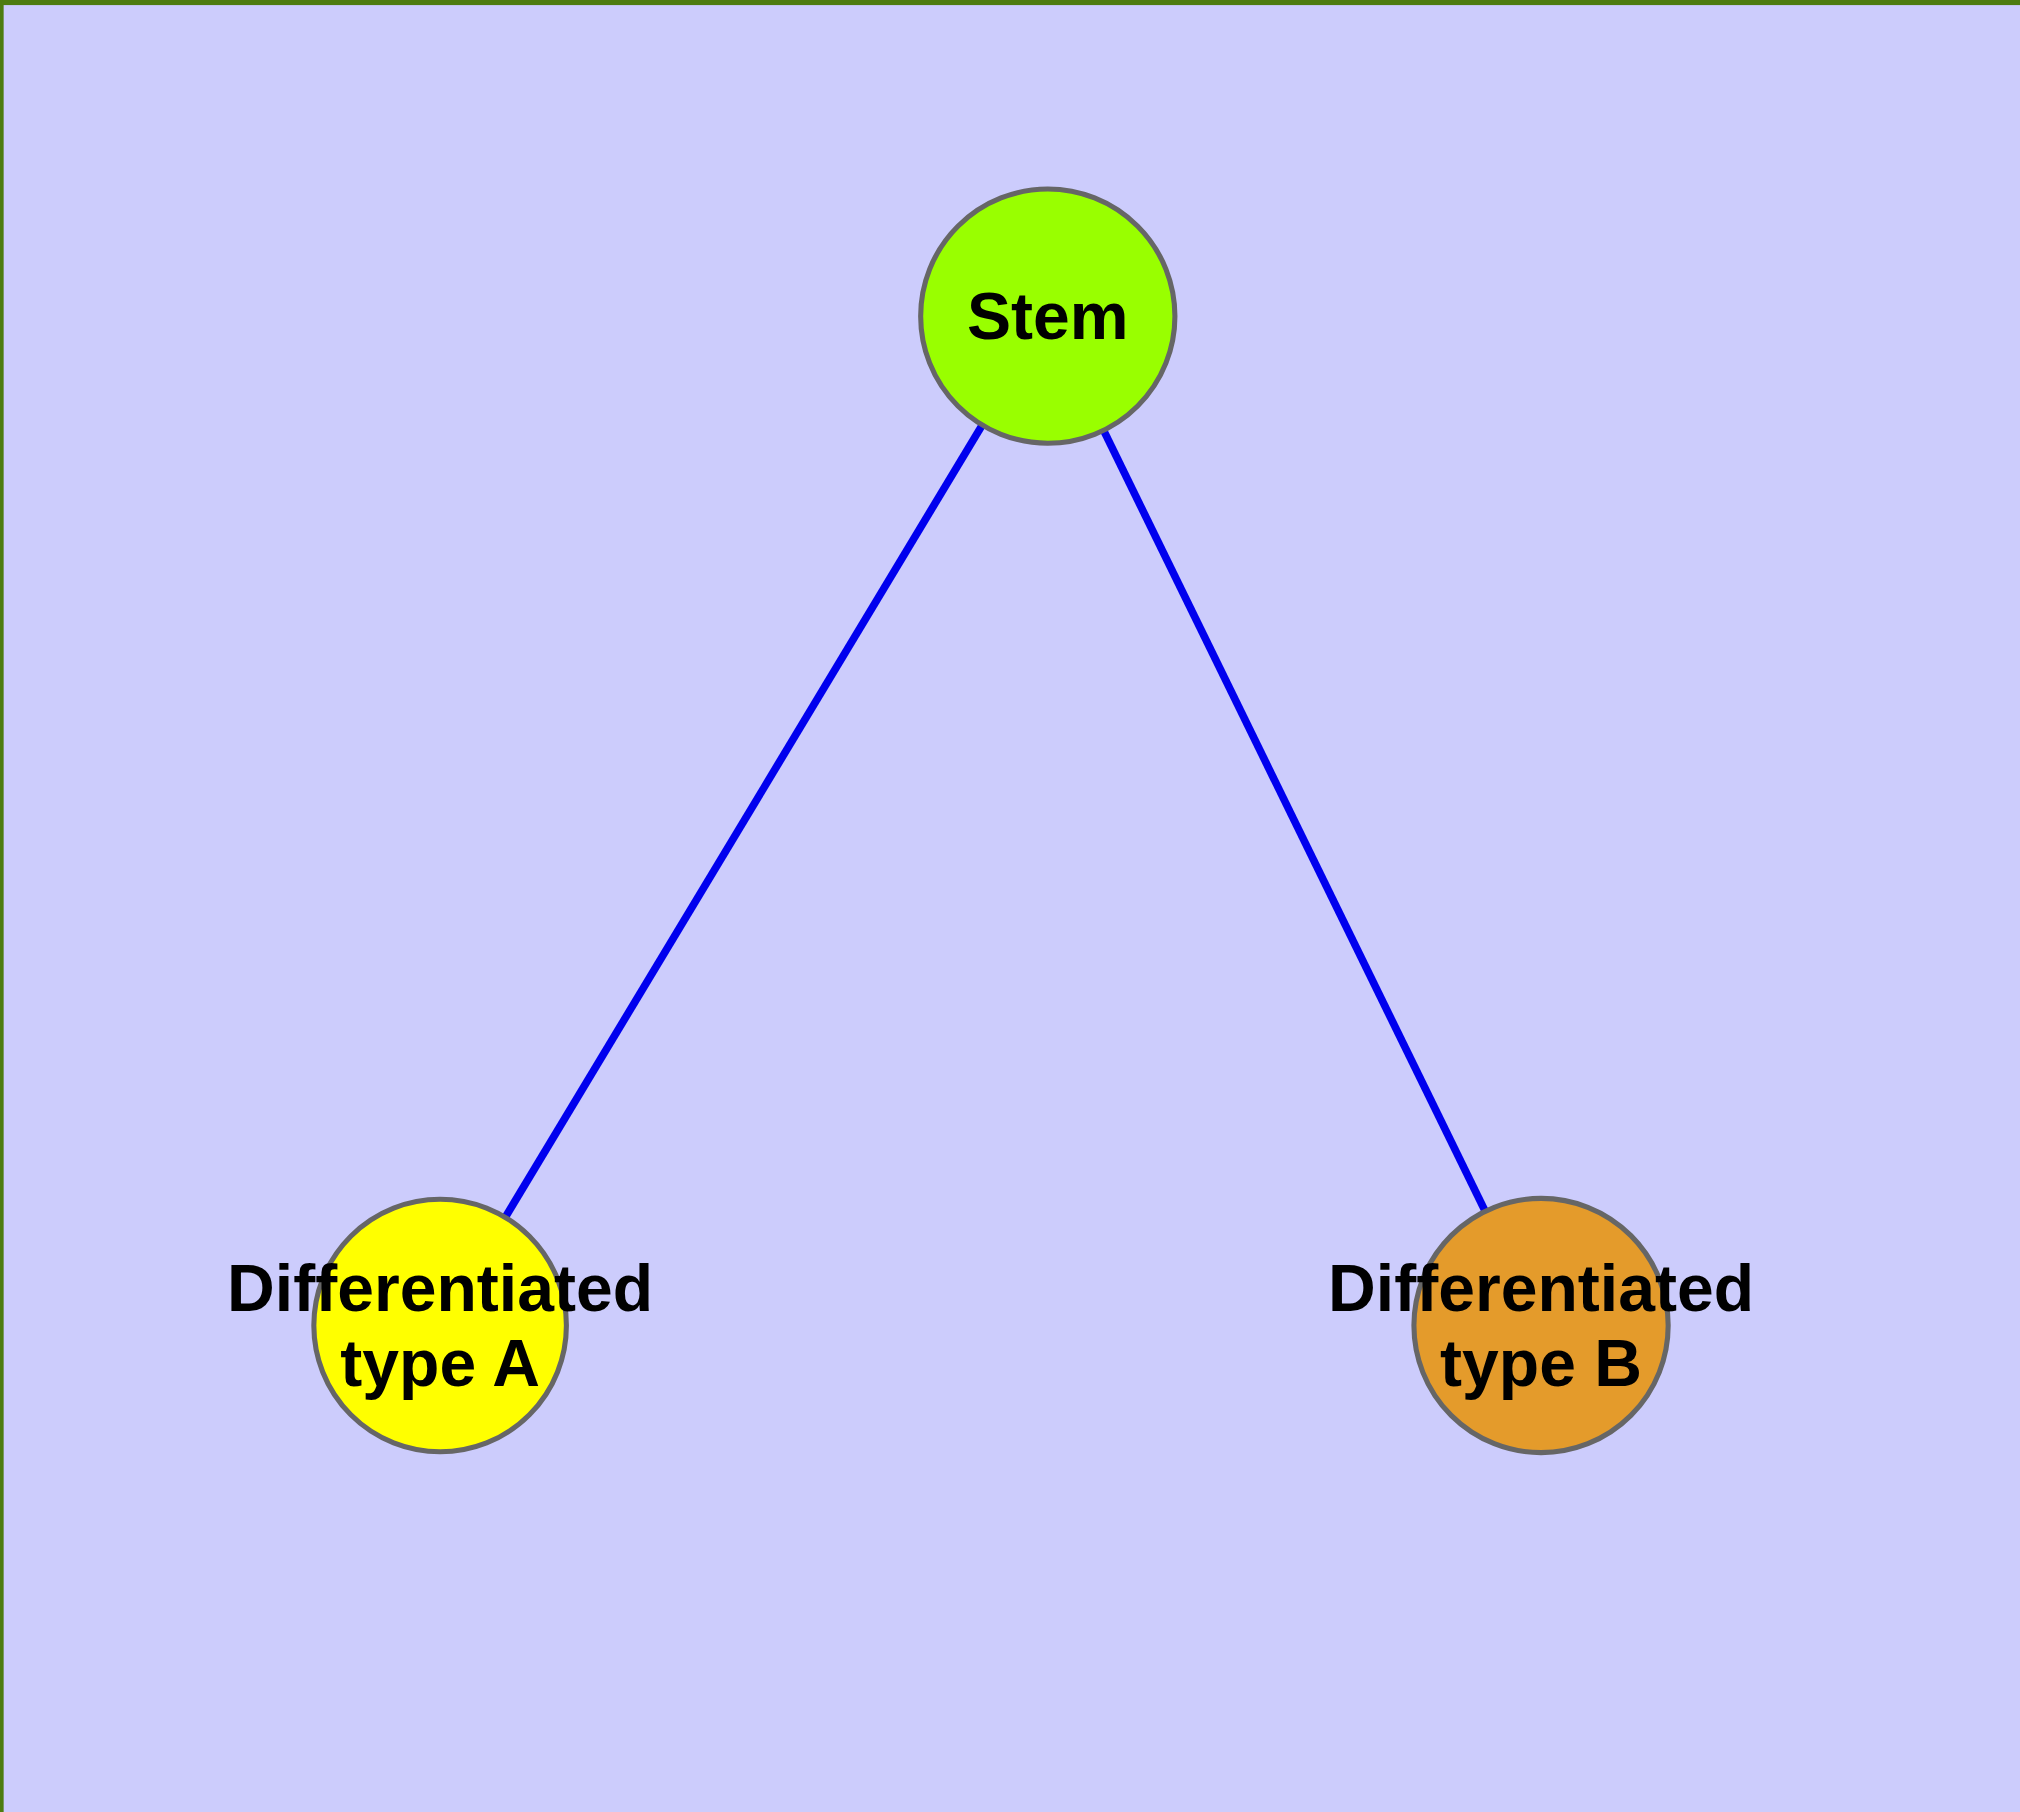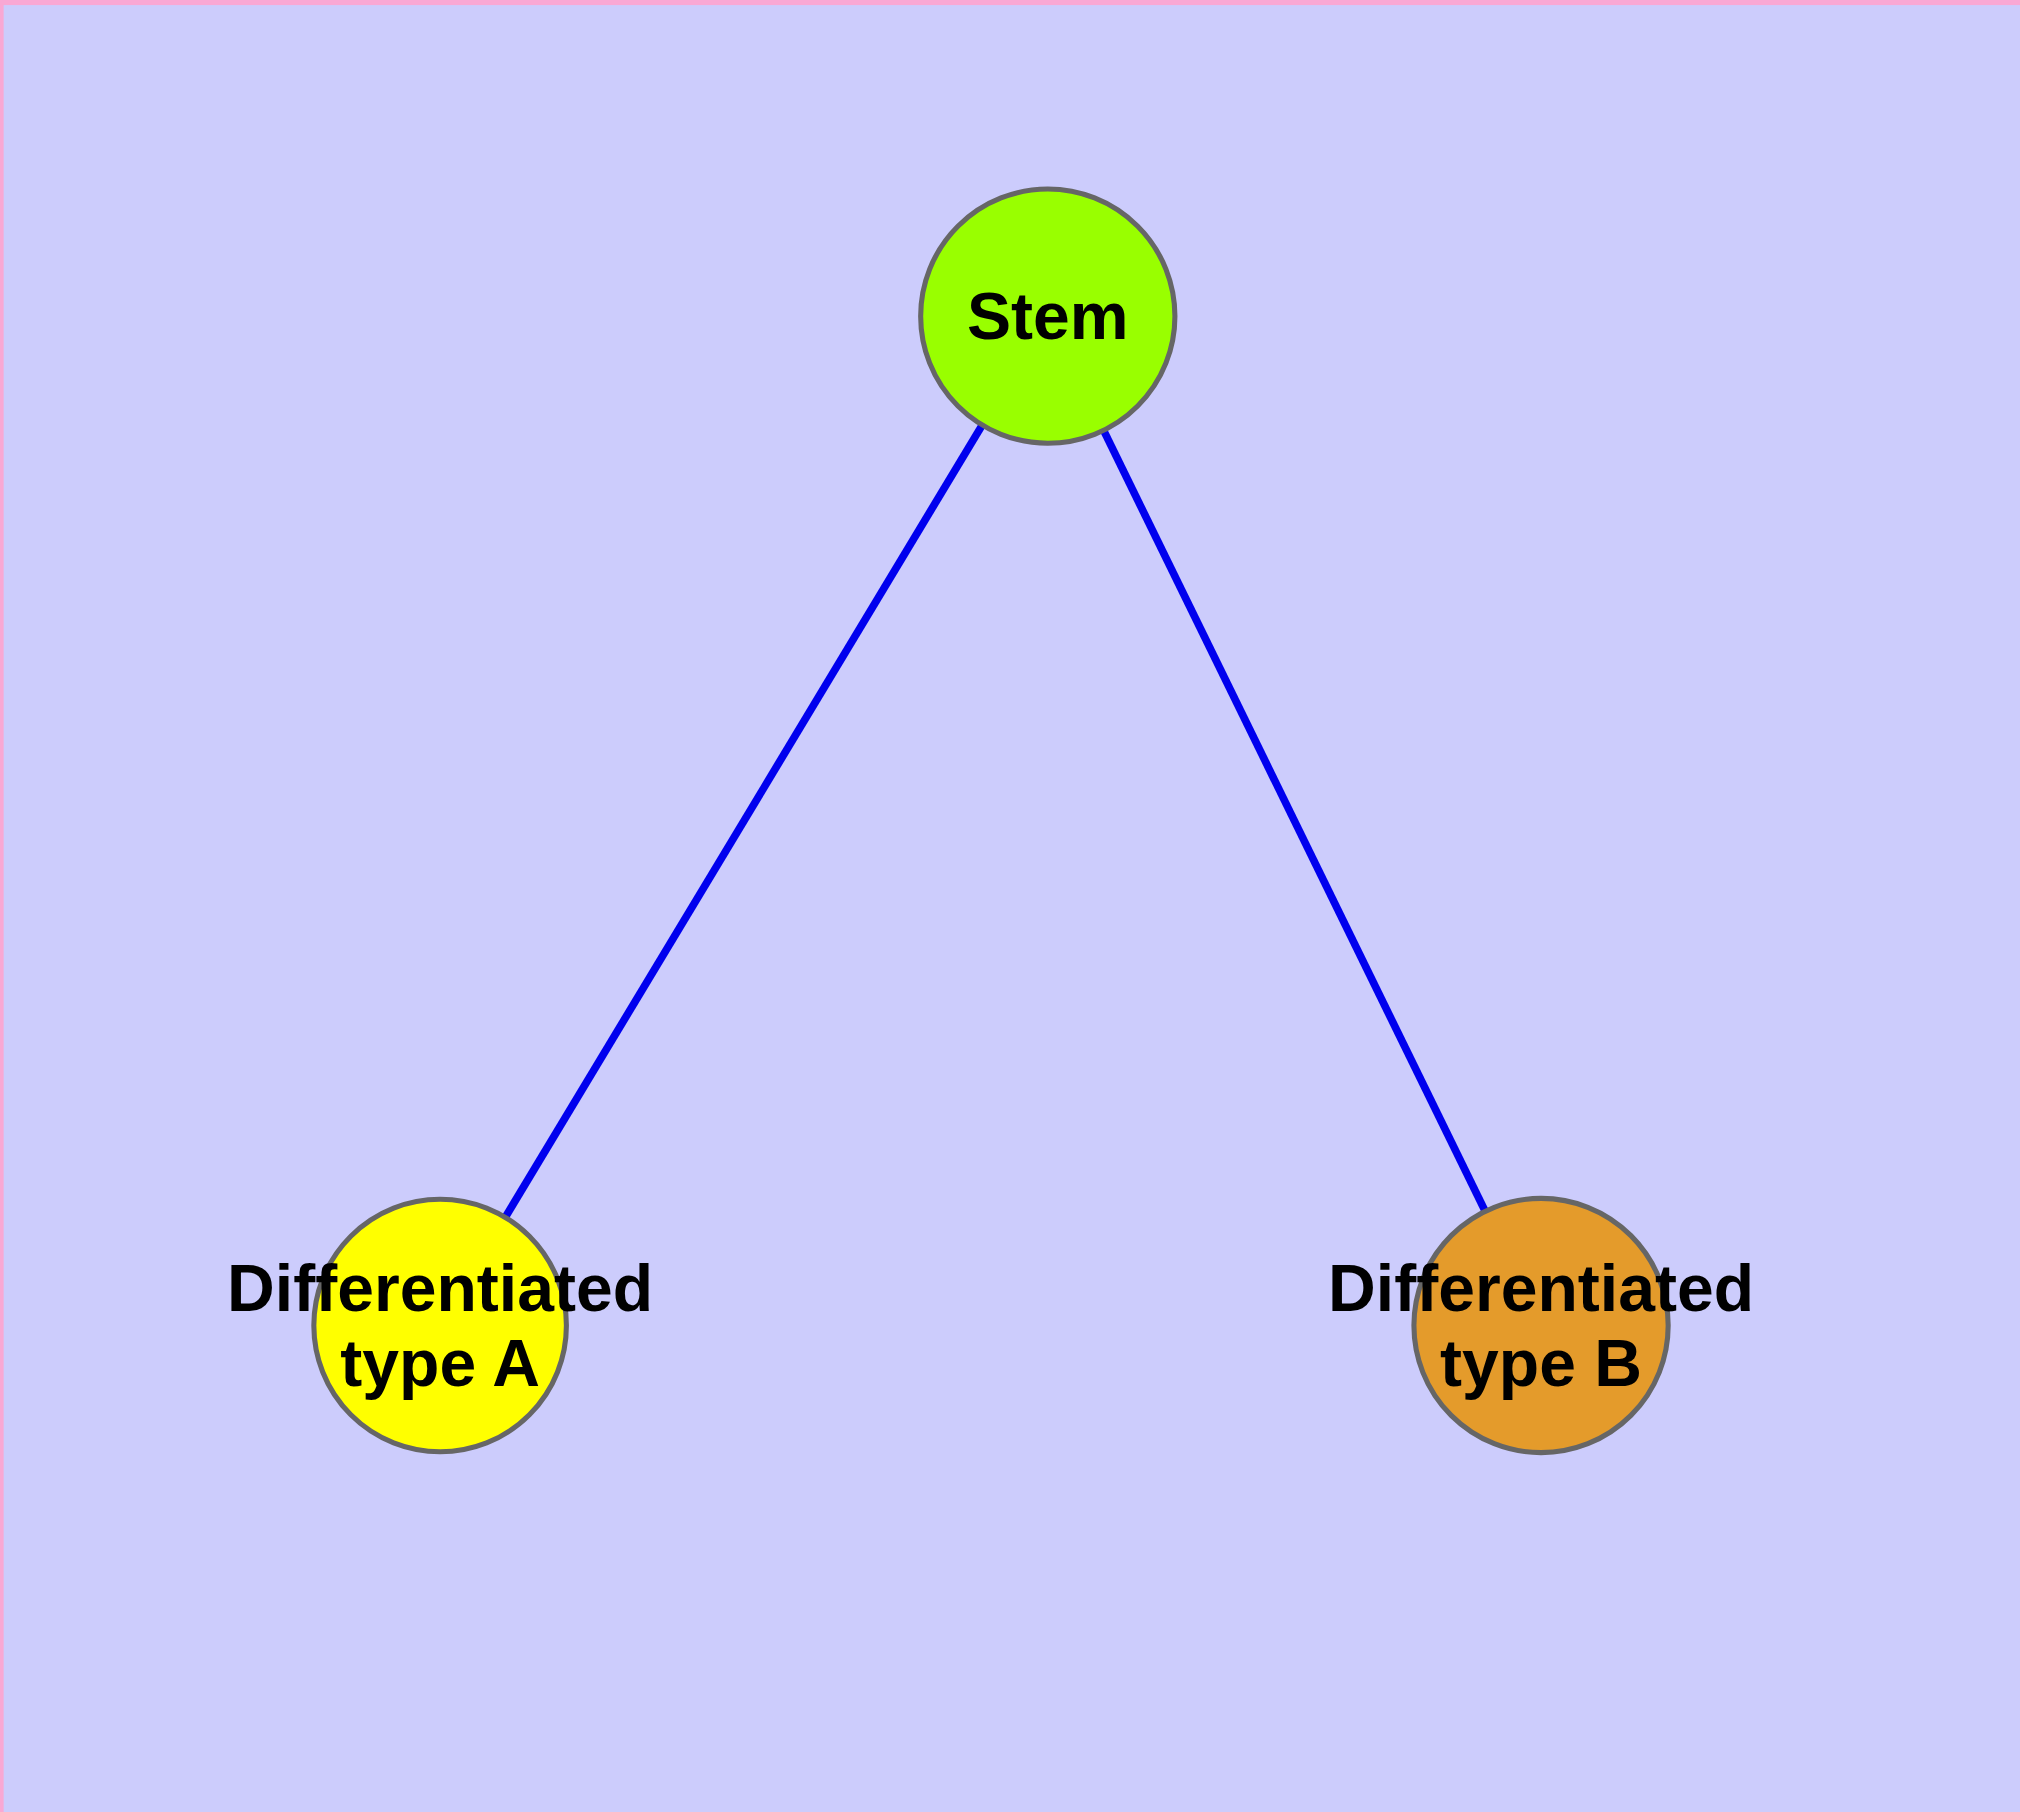--- a/index.html
+++ b/index.html
@@ -6,21 +6,21 @@
   html, body {
     margin: 0;
     padding: 0;
     background: #ffffff;
   }
   #canvas-root {
     position: relative;
     width: 2021px;
     height: 1812px;
     overflow: hidden;
-    background: #f9a8d4;
+    background: #4d7c0f;
     font-family: "Liberation Sans", sans-serif;
   }
   #graph-svg {
     position: absolute;
     left: 0;
     top: 0;
     width: 2021px;
     height: 1812px;
     display: block;
   }

